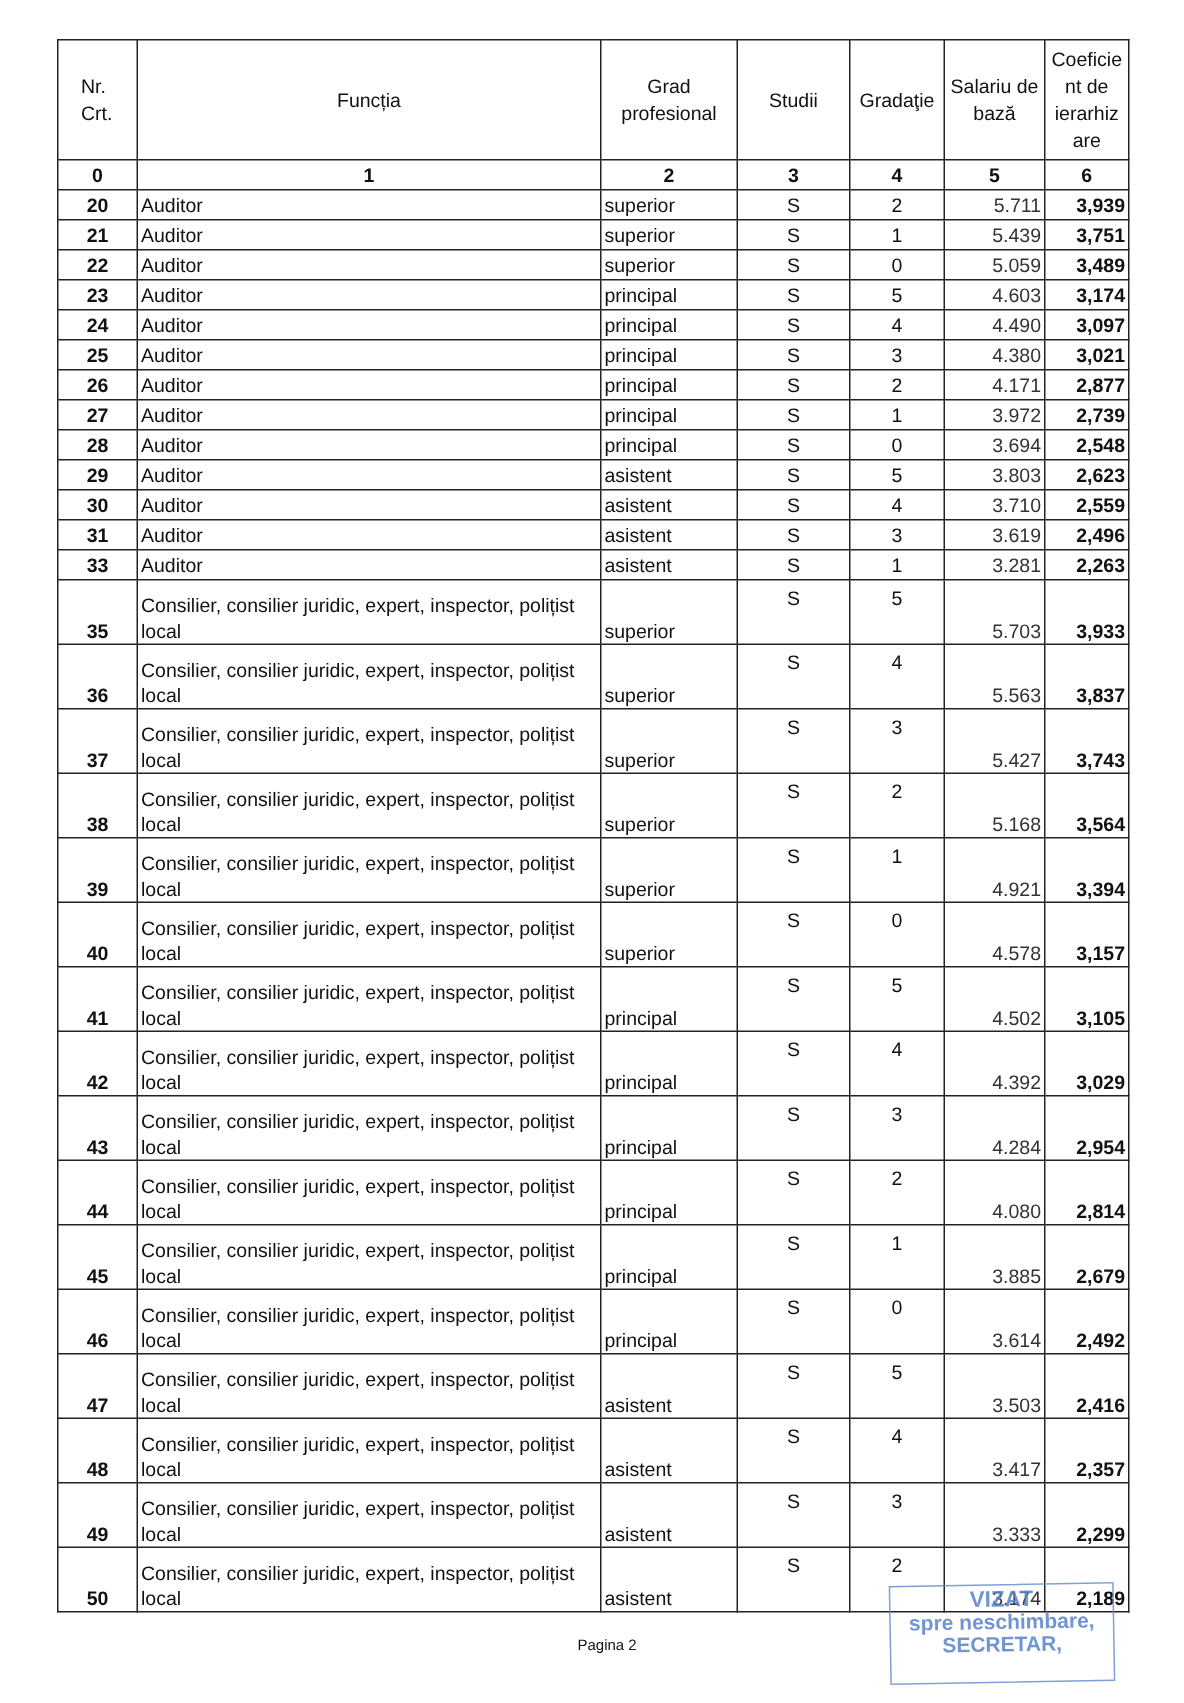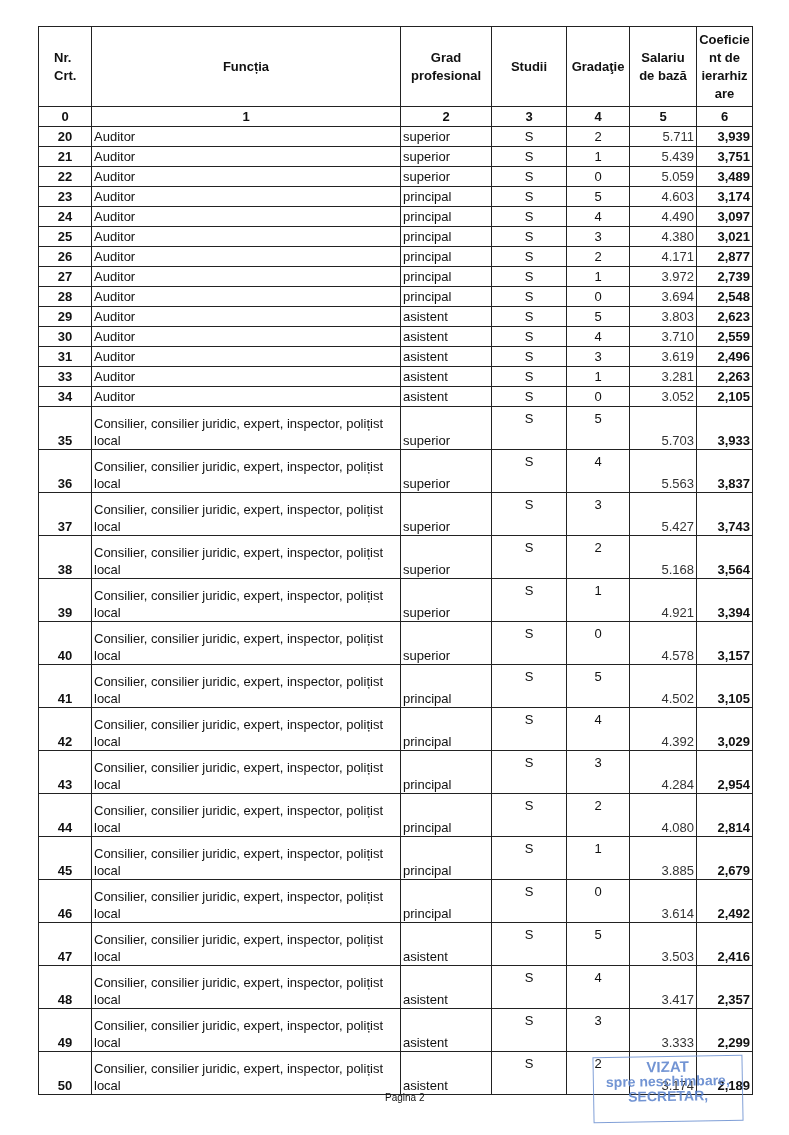--- a/index.html
+++ b/index.html
@@ -1,21 +1,21 @@
 <!DOCTYPE html>
 <html><head>
 <meta charset="utf-8">
 <style>
   html, body { margin:0; padding:0; background:#fff; }
   body { width:789px; height:1135px; position:relative; overflow:hidden;
          font-family:"Liberation Sans", sans-serif; color:#111; }
   .page-table { position:absolute; left:38px; top:26px; border-collapse:collapse;
                 table-layout:fixed; font-size:13px; }
   .page-table td { border:1px solid #222; padding:0 2px; line-height:17px; overflow:hidden; white-space:nowrap; }
-  .hdr td { height:79px; font-weight:bold; text-align:center; vertical-align:middle; white-space:normal; line-height:18px; }
+  .hdr td { height:79px; font-weight:normal; text-align:center; vertical-align:middle; white-space:normal; line-height:18px; }
   .hdr td.h-nr { text-align:left; padding-left:15px; }
   .hdr td.h-fn { text-align:center; }
   .idx td { height:19px; font-weight:bold; text-align:center; }
   .r1 td { height:19px; }
   .r2 td { height:39px; vertical-align:bottom; }
   td.nr { font-weight:bold; text-align:center; }
   td.fn { text-align:left; white-space:normal; }
   td.grad { }
   td.stud, td.gr { text-align:center; }
   .r2 td.stud, .r2 td.gr { vertical-align:top; padding-top:3px; }
@@ -170,29 +170,20 @@
       </tr>
       <tr class="r1">
         <td class="nr">33</td>
         <td class="fn">Auditor</td>
         <td class="grad">asistent</td>
         <td class="stud">S</td>
         <td class="gr">1</td>
         <td class="sal">3.281</td>
         <td class="coef">2,263</td>
       </tr>
-      <tr class="r1">
-        <td class="nr">34</td>
-        <td class="fn">Auditor</td>
-        <td class="grad">asistent</td>
-        <td class="stud">S</td>
-        <td class="gr">0</td>
-        <td class="sal">3.052</td>
-        <td class="coef">2,105</td>
-      </tr>
       <tr class="r2">
         <td class="nr">35</td>
         <td class="fn">Consilier, consilier juridic, expert, inspector, polițist local</td>
         <td class="grad">superior</td>
         <td class="stud">S</td>
         <td class="gr">5</td>
         <td class="sal">5.703</td>
         <td class="coef">3,933</td>
       </tr>
       <tr class="r2">

